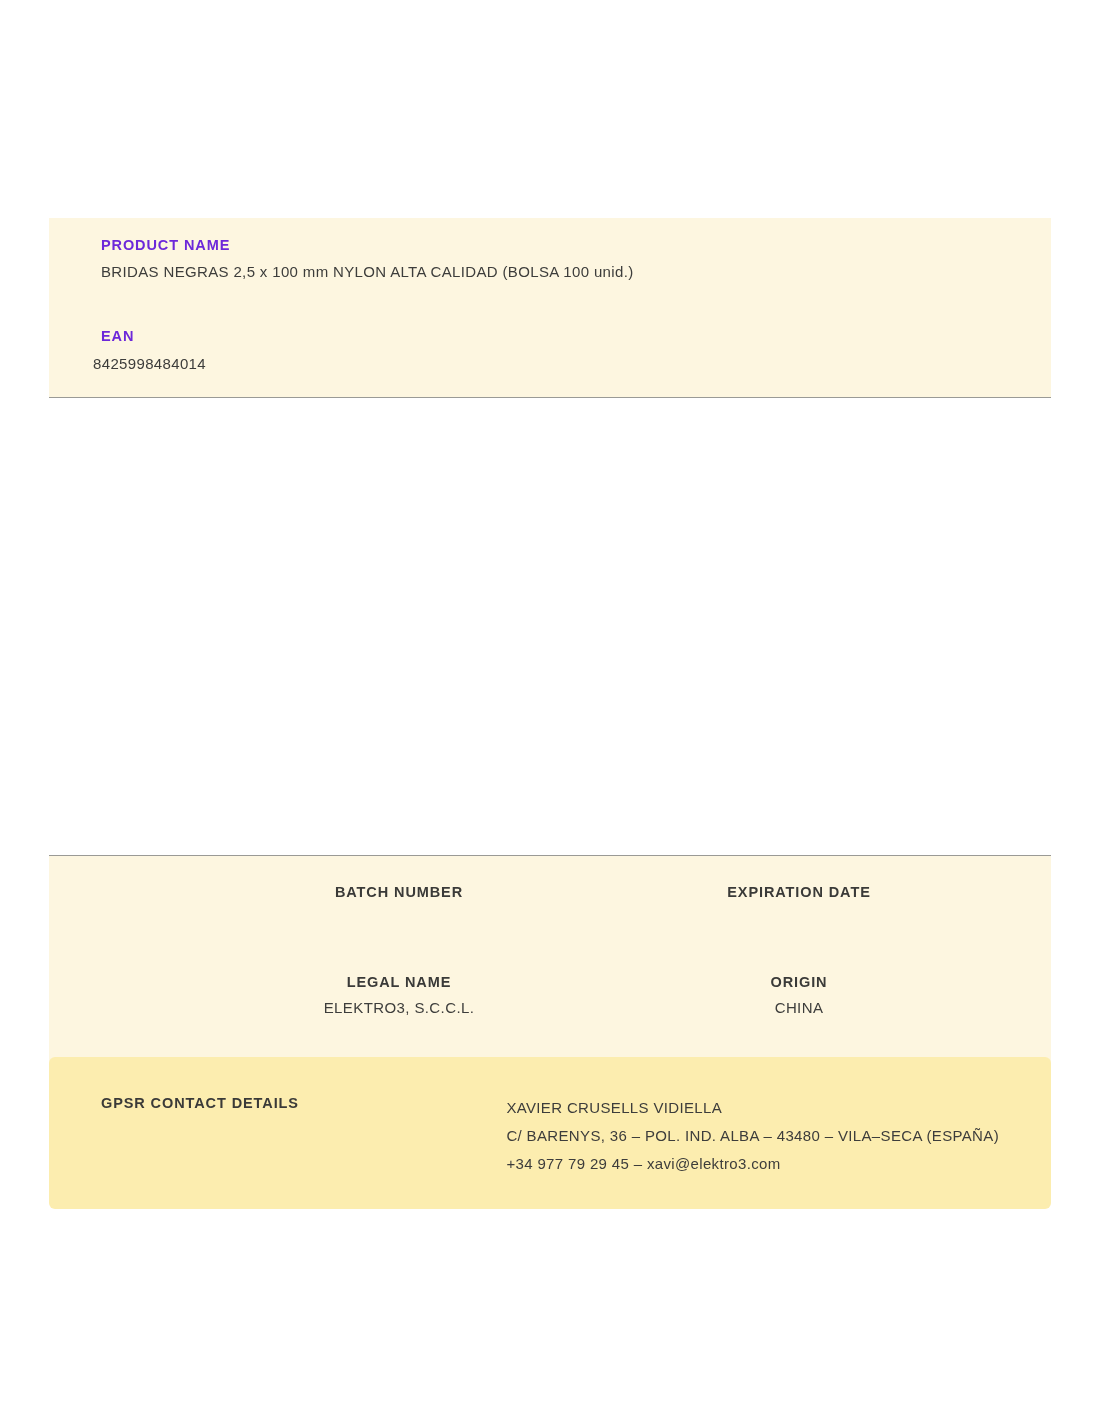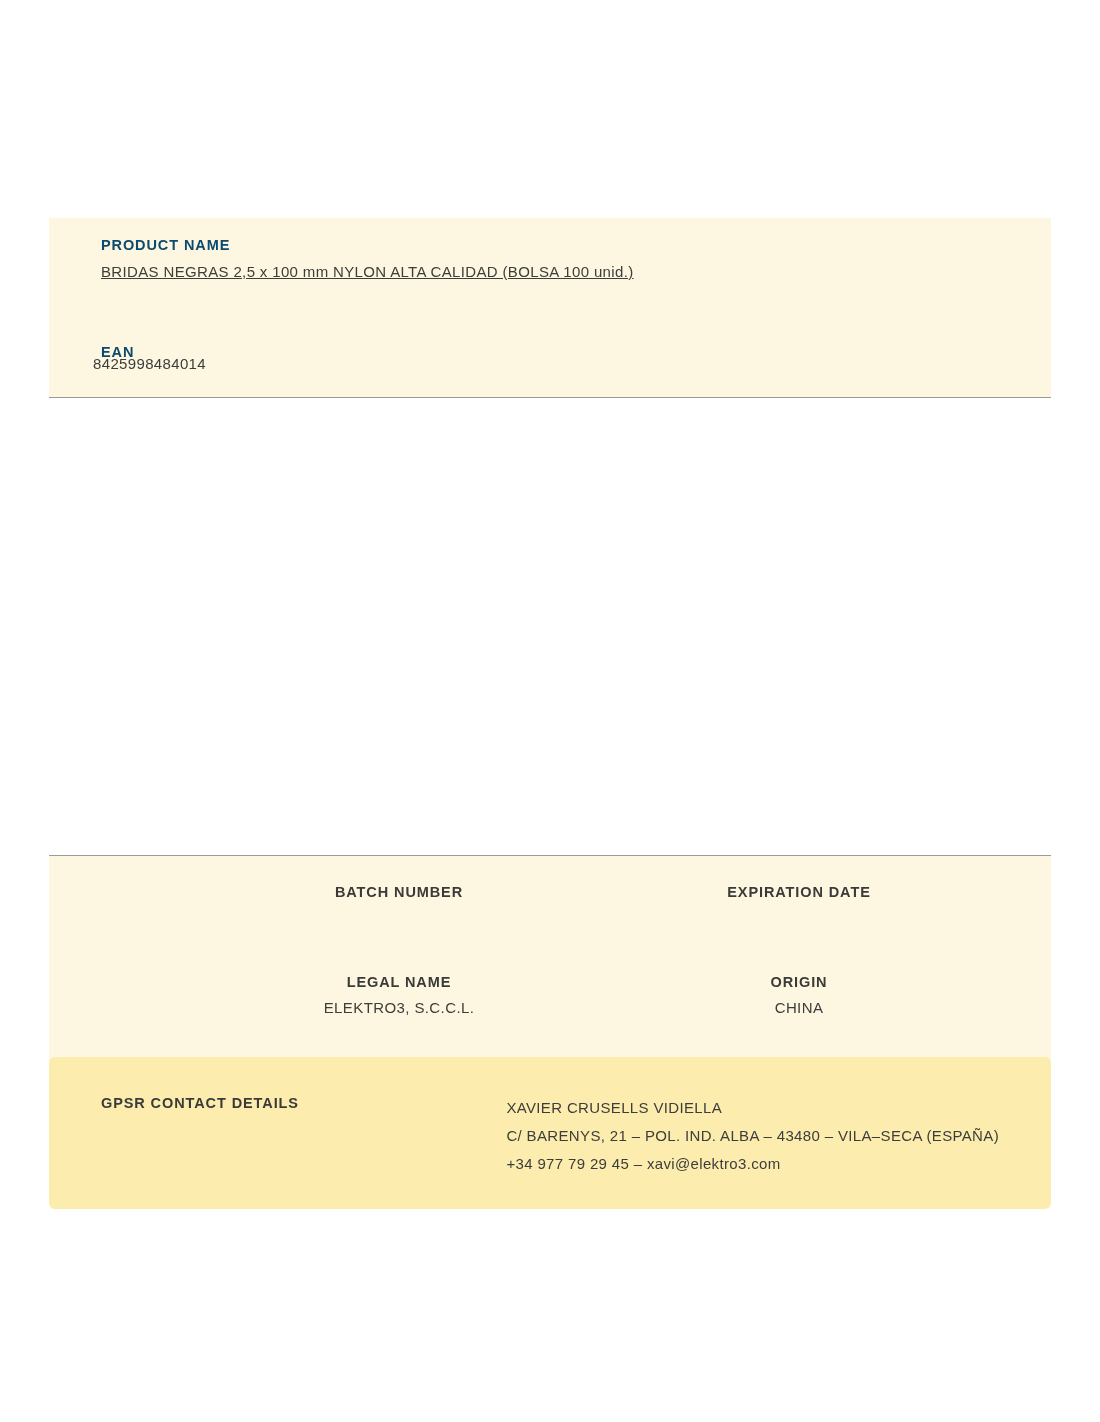--- a/index.html
+++ b/index.html
@@ -32,46 +32,44 @@
     height: 180px;
     background: #fdf6e0;
     border-bottom: 1px solid #9a9a96;
     box-sizing: border-box;
   }
 
   .field-label {
     font-size: 14.5px;
     font-weight: bold;
     letter-spacing: 0.9px;
-    color: #0c4a6e;
+    color: #6d28d9;
   }
 
   .field-value {
     font-size: 15px;
     font-weight: normal;
     letter-spacing: 0.35px;
     color: #3d3d3b;
   }
 
   .product-name-label {
     position: absolute;
     left: 52px;
     top: 19px;
   }
   .product-name-value {
     position: absolute;
     left: 52px;
     top: 45px;
-    text-decoration: underline;
   }
   .ean-label {
     position: absolute;
     left: 52px;
     top: 110px;
-    margin-top: 16px;
   }
   .ean-value {
     position: absolute;
     left: 44px;
     top: 137px;
     text-align: right;
   }
 
   
 
@@ -175,18 +173,18 @@
     <div class="cell cell-origin">
       <span class="c-label">ORIGIN</span>
       <span class="c-value">CHINA</span>
     </div>
   </section>
 
   <section class="gpsr-block">
     <div class="gpsr-label">GPSR CONTACT DETAILS</div>
     <div class="gpsr-lines">
       <div>XAVIER CRUSELLS VIDIELLA</div>
-      <div>C/ BARENYS, 21 – POL. IND. ALBA – 43480 – VILA–SECA (ESPAÑA)</div>
+      <div>C/ BARENYS, 36 – POL. IND. ALBA – 43480 – VILA–SECA (ESPAÑA)</div>
       <div>+34 977 79 29 45 – xavi@elektro3.com</div>
     </div>
   </section>
 
 </div>
 
 </body></html>

